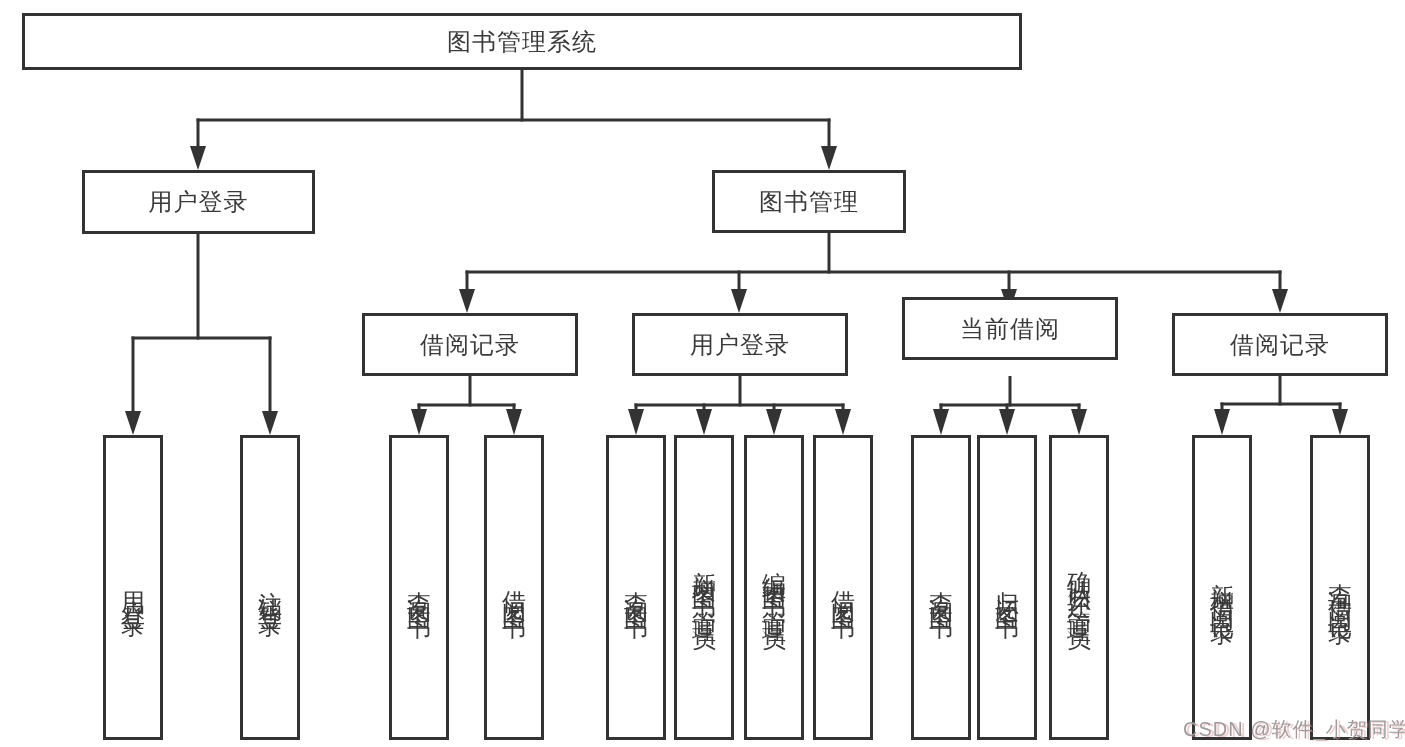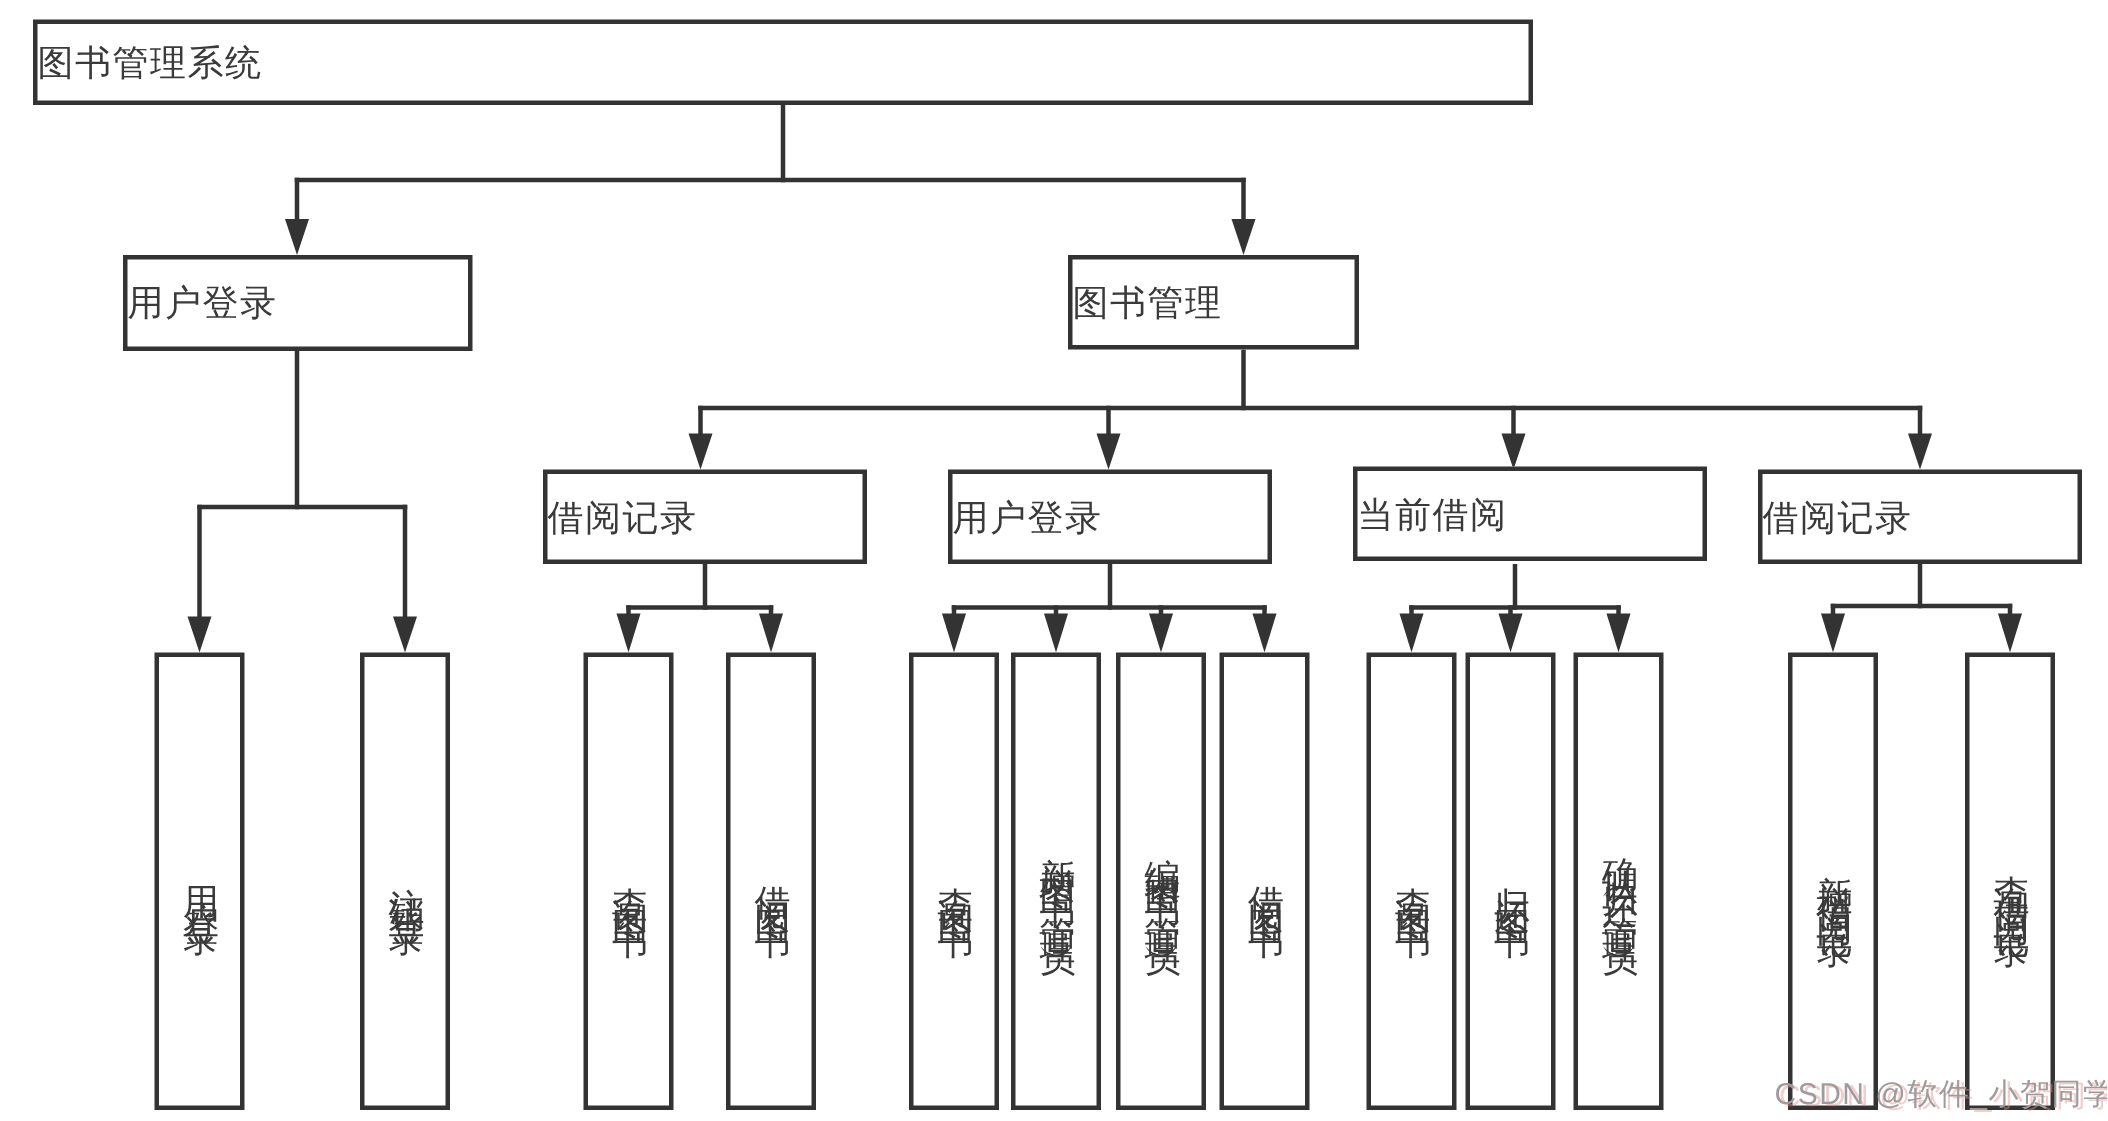--- a/index.html
+++ b/index.html
@@ -21,21 +21,21 @@
   }
   .connectors { position: absolute; left: 0; top: 0; z-index: 1; }
   .connectors line { stroke: var(--line-color); stroke-width: 3; }
   .connectors polygon { fill: var(--line-color); }
   .node {
     position: absolute;
     border: 3px solid var(--line-color);
     background: var(--bg-color);
     display: flex;
     align-items: center;
-    justify-content: flex-start;
+    justify-content: center;
     color: var(--text-color);
     z-index: 2;
   }
   .h-node { font-size: 24px; letter-spacing: 1px; }
   .v-node span {
     writing-mode: vertical-rl;
     text-orientation: mixed;
     font-size: 24px;
     letter-spacing: 8px;
     line-height: 1;
@@ -130,21 +130,21 @@
   <div class="node h-node" style="left:712px;top:170px;width:194px;height:63px">
     <span>图书管理</span>
   </div>
 
   <div class="node h-node" style="left:362px;top:313px;width:216px;height:63px">
     <span>借阅记录</span>
   </div>
   <div class="node h-node" style="left:632px;top:313px;width:216px;height:63px">
     <span>用户登录</span>
   </div>
-  <div class="node h-node" style="left:902px;top:311px;width:236px;height:63px">
+  <div class="node h-node" style="left:902px;top:297px;width:216px;height:63px">
     <span>当前借阅</span>
   </div>
   <div class="node h-node" style="left:1172px;top:313px;width:216px;height:63px">
     <span>借阅记录</span>
   </div>
 
   <div class="node v-node" style="left:103px;top:435px;width:60px;height:305px">
     <span>用户登录</span>
   </div>
   <div class="node v-node" style="left:240px;top:435px;width:60px;height:305px">

